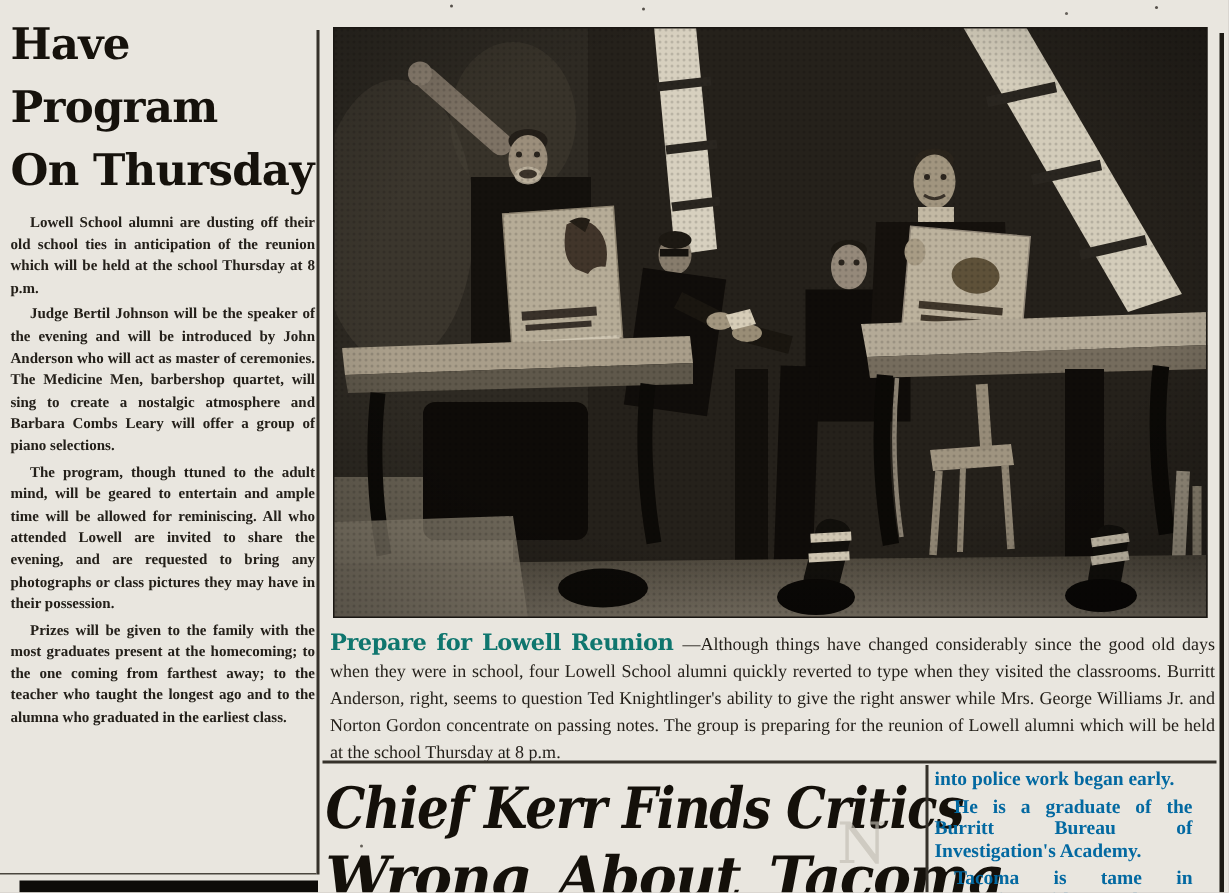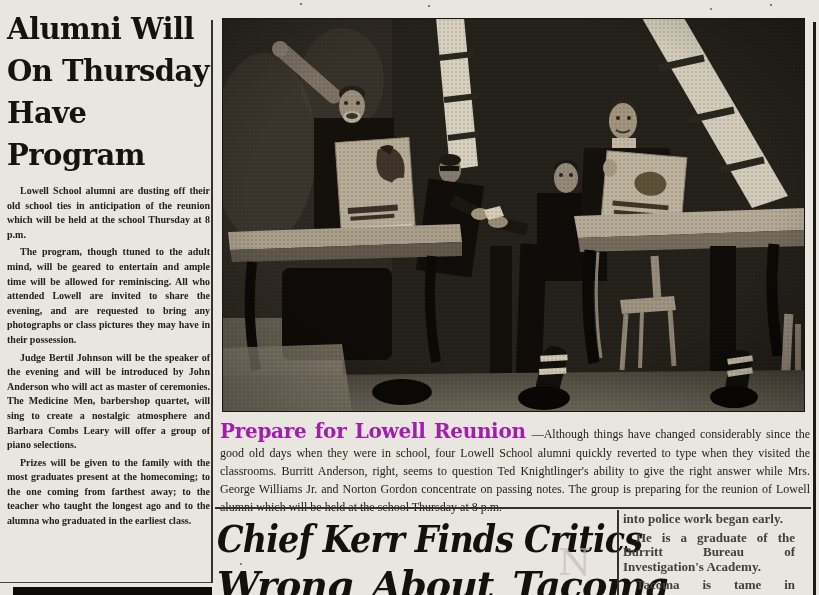--- a/index.html
+++ b/index.html
@@ -20,55 +20,54 @@
   .vrule-left{position:absolute;left:211px;top:20px;width:2px;height:563px;background:#35312a;}
   .vrule-mid{position:absolute;left:617px;top:510px;width:2px;height:85px;background:#35312a;}
   .vrule-right{position:absolute;left:813px;top:22px;width:3px;height:573px;background:#1d1a14;}
   .hrule-caption{position:absolute;left:215px;top:507px;width:596px;height:2px;background:#35312a;}
   .hrule-leftbottom{position:absolute;left:0px;top:582px;width:211px;height:1px;background:#4a463e;}
   .ad-bar{position:absolute;left:13px;top:587px;width:199px;height:8px;background:#0d0b08;}
   
   .photo{position:absolute;left:222px;top:18px;width:583px;height:394px;background:#221e19;}
   
   .caption{position:absolute;left:220px;top:419px;width:590px;text-align:justify;}
-  .cap-title{font-family:"DejaVu Serif",serif;font-weight:bold;font-size:20px;color:#a21caf;
+  .cap-title{font-family:"DejaVu Serif",serif;font-weight:bold;font-size:15px;color:#0f766e;
     letter-spacing:-0.3px;padding-right:6px;}
   .cap-body{font-size:12px;line-height:14.8px;font-weight:normal;color:#24201a;}
   
   .bottom-headline{position:absolute;left:217px;top:516px;width:400px;color:#14100a;
     font-family:"DejaVu Serif",serif;font-style:italic;font-weight:bold;}
   .bh-line{white-space:nowrap;font-size:38px;line-height:46px;letter-spacing:-1px;}
   .bh1{transform:scaleX(.88);transform-origin:left top;}
   .bh2{word-spacing:7px;}
   
   .rightcol{position:absolute;left:623px;top:512px;width:188px;}
   .rightcol p{margin:0 16px 4px 0;font-size:13px;line-height:14.6px;font-weight:bold;
-    text-align:justify;text-indent:13px;color:#404040;}
+    text-align:justify;text-indent:13px;color:#0369a1;}
   .rightcol p.cont{text-indent:0;}
   
   .artifact-n{position:absolute;left:558px;top:540px;font-family:"DejaVu Serif",serif;
     font-size:38px;color:#c2beb3;opacity:.65;}
   .speckles{position:absolute;left:300px;top:3px;width:2px;height:2px;background:#55504a;border-radius:50%;
     box-shadow:128px 2px 0 #55504a, 410px 5px 0 #66615a, 470px 1px 0 #55504a, -60px 560px 0 #66615a;}
 </style>
 </head>
 <body>
 
 <div class="page">
 
   <div class="leftcol">
     <div class="headline">
-      <div>Alumni Will</div>
+      <div>Have Program</div>
       <div>On Thursday</div>
-      <div>Have Program</div>
     </div>
     <div class="bodytext">
       <p>Lowell School alumni are dusting off their old school ties in anticipation of the reunion which will be held at the school Thursday at 8 p.m.</p>
+      <p>Judge Bertil Johnson will be the speaker of the evening and will be introduced by John Anderson who will act as master of ceremonies. The Medicine Men, barbershop quartet, will sing to create a nostalgic atmosphere and Barbara Combs Leary will offer a group of piano selections.</p>
       <p>The program, though ttuned to the adult mind, will be geared to entertain and ample time will be allowed for reminiscing. All who attended Lowell are invited to share the evening, and are requested to bring any photographs or class pictures they may have in their possession.</p>
-      <p>Judge Bertil Johnson will be the speaker of the evening and will be introduced by John Anderson who will act as master of ceremonies. The Medicine Men, barbershop quartet, will sing to create a nostalgic atmosphere and Barbara Combs Leary will offer a group of piano selections.</p>
       <p>Prizes will be given to the family with the most graduates present at the homecoming; to the one coming from farthest away; to the teacher who taught the longest ago and to the alumna who graduated in the earliest class.</p>
 
     </div>
   </div>
 
   <div class="vrule-left"></div>
   <div class="hrule-leftbottom"></div>
   <div class="ad-bar"></div>
   <div class="speckles"></div>
 

